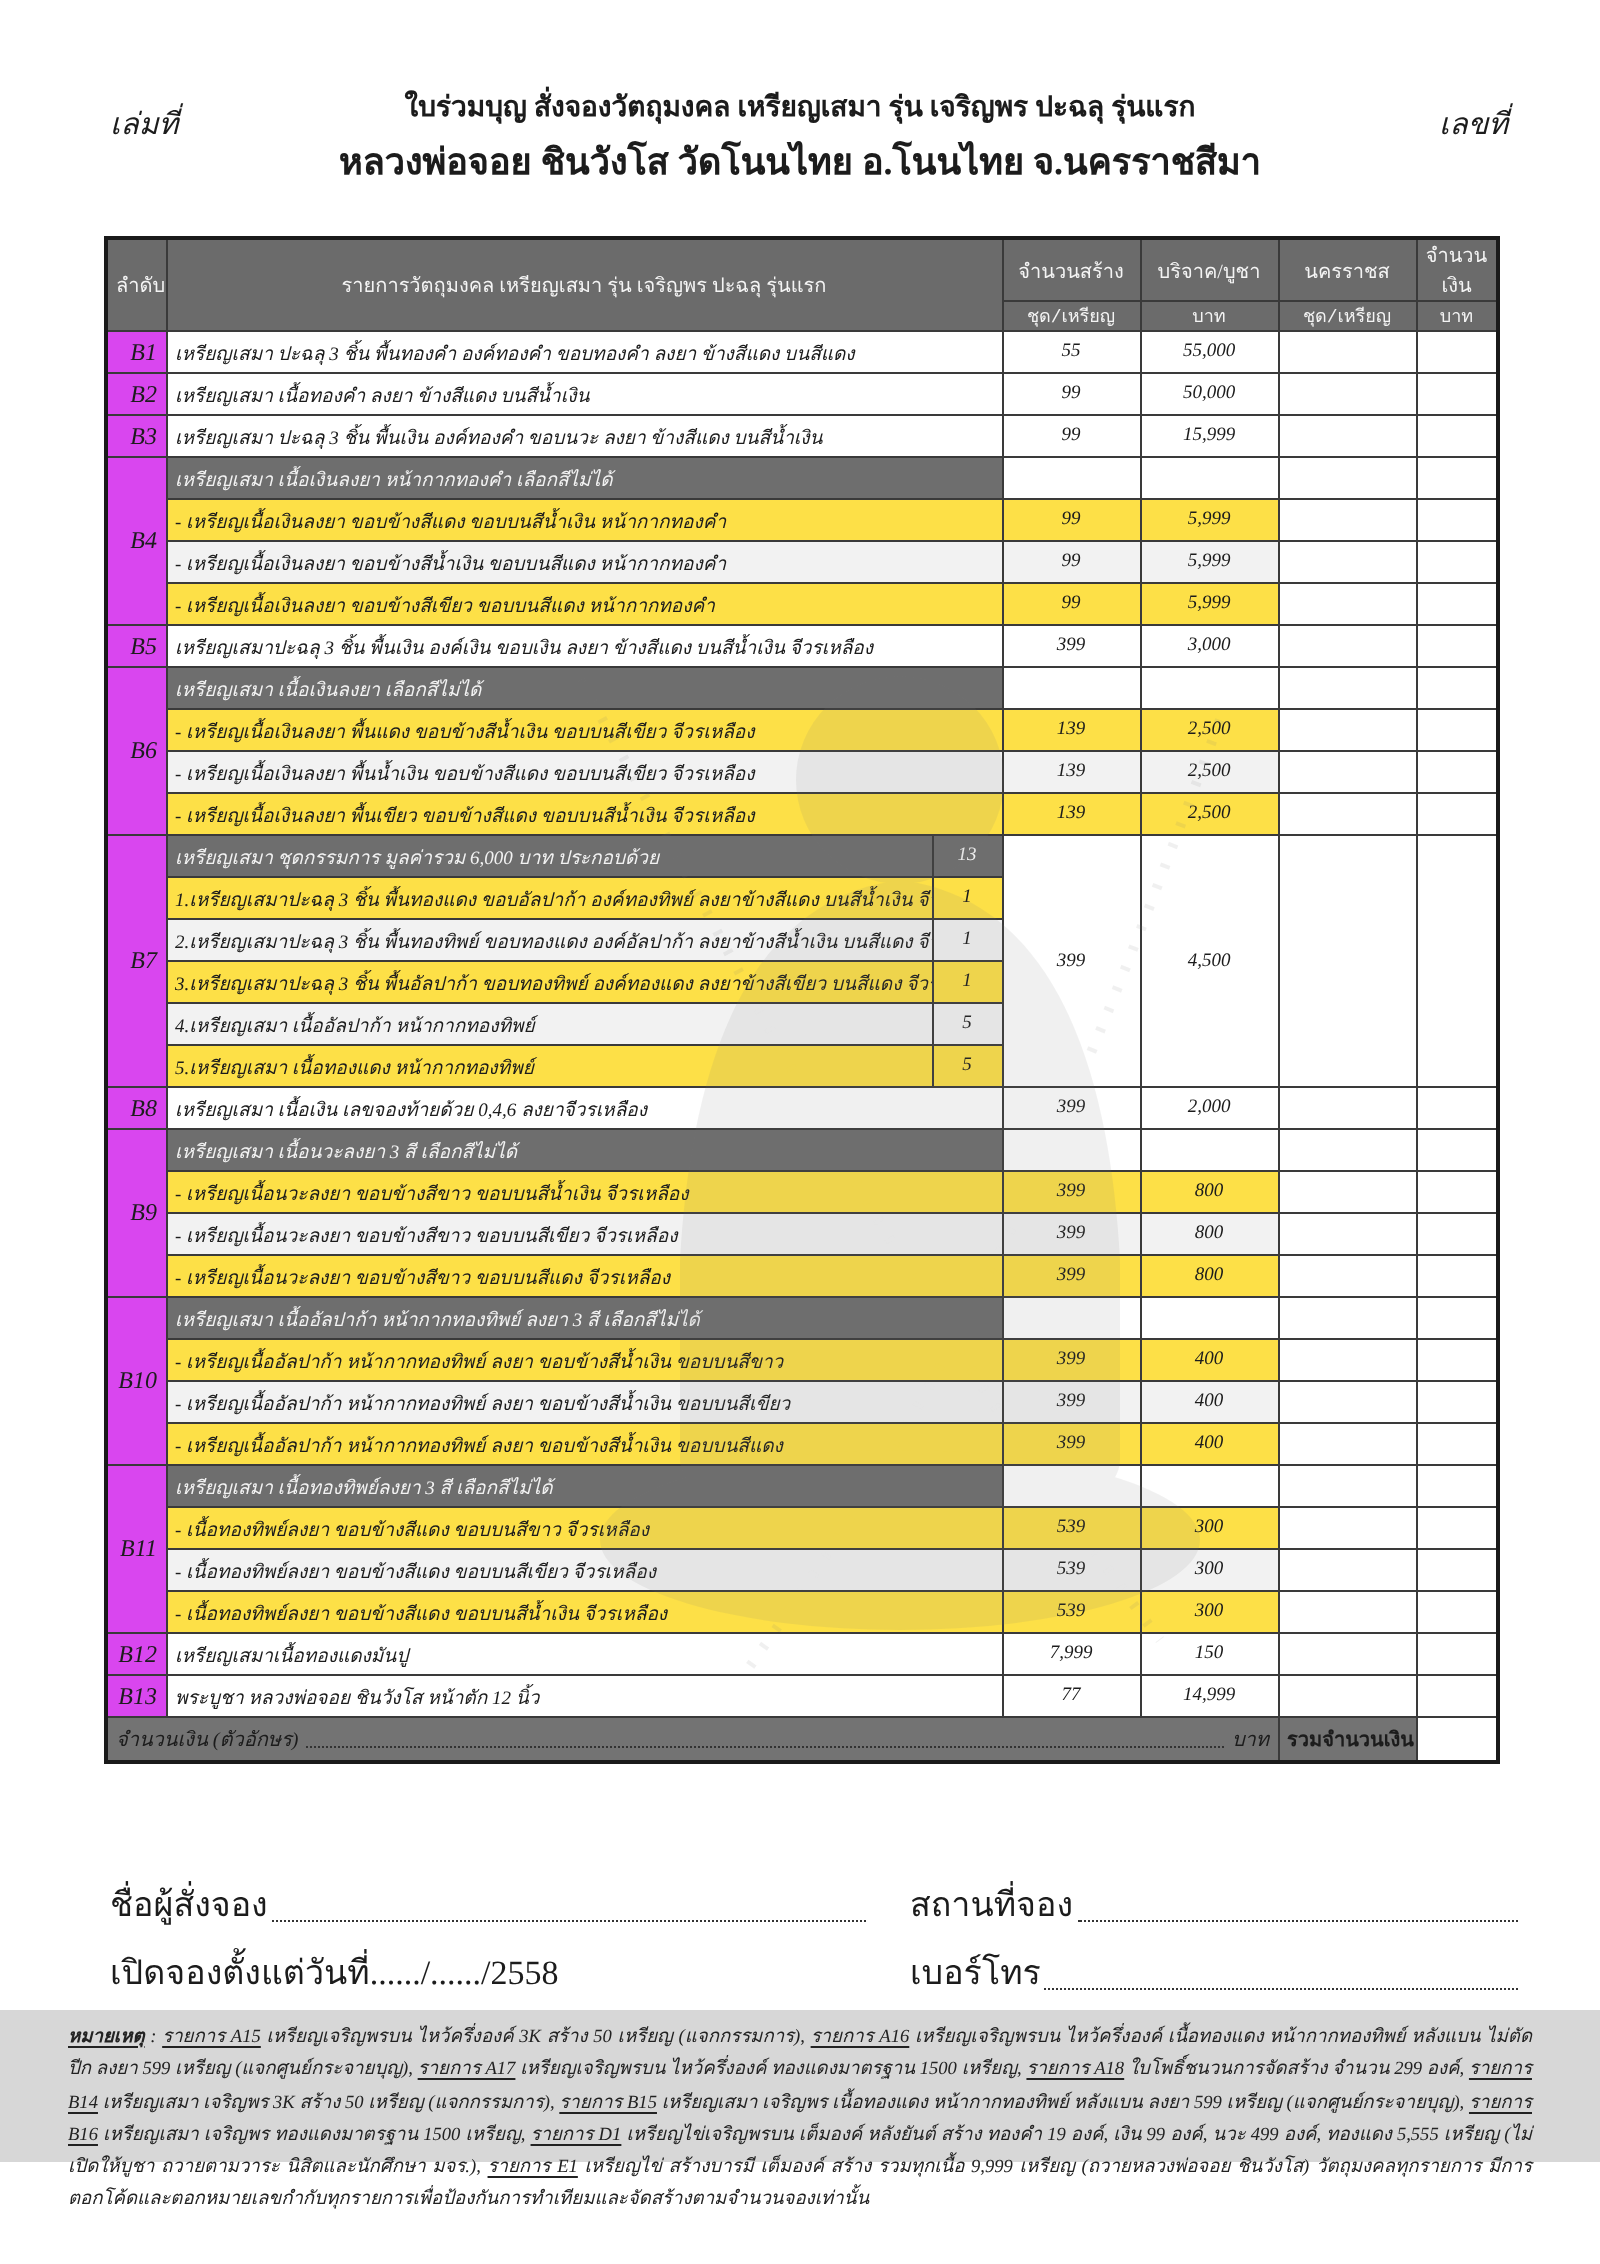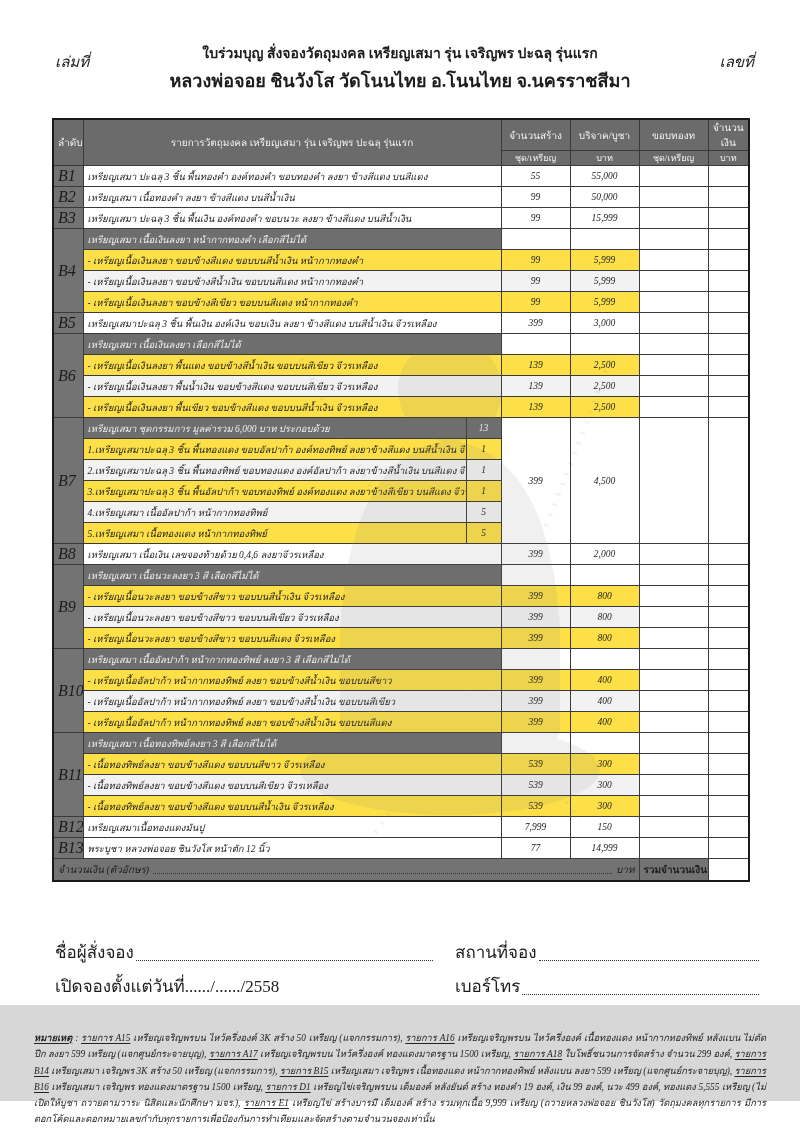--- a/index.html
+++ b/index.html
@@ -17,23 +17,23 @@
   .title.l2{top:66px;font-size:18px;text-align:center;}
   
   .watermark{position:absolute;left:250px;top:300px;width:400px;height:560px;
     opacity:0.10;z-index:5;pointer-events:none;}
   
   table.order{position:absolute;left:52px;top:118px;width:696px;border-collapse:collapse;
     table-layout:fixed;border:2px solid #1a1a1a;z-index:2;}
   table.order th,table.order td{border:1px solid #3a3a3a;padding:0 4px;overflow:hidden;}
   thead th{background:#6b6b6b;color:#f4f4f4;font-weight:normal;font-size:10px;
     text-align:center;height:25px;}
-  thead th.unit{font-size:9px;height:14px;}
+  thead th.unit{font-size:9px;height:14px;font-family:Liberation Mono, monospace;}
   tbody td{height:21px;font-size:9.5px;font-style:italic;white-space:nowrap;}
-  td.no{ text-align:left;width:30px;font-size:16px;background:#737373;}
+  td.no{ text-align:right;width:30px;font-size:12px;background:#d946ef;}
   td.desc{text-align:left;}
   td.num{text-align:center;}
   td.blank{background:#fff;}
   td.ghead{background:#6e6e6e;color:#f2f2f2;}
   td.cnt{text-align:center;}
   tr.s1 td.shaded{background:#fde047;}
   tr.s2 td.shaded{background:#f2f2f2;}
   tr.summary td{background:#737373;height:22px;font-size:10px;}
   tr.summary td.amountblank{background:#ffffff;}
   .sumflex{display:flex;align-items:flex-end;font-style:italic;}
@@ -41,22 +41,22 @@
   td.totallabel{font-weight:bold;text-align:center;font-style:normal;}
   
   .sigrow{position:absolute;left:55px;width:706px;display:flex;font-size:17px;z-index:2;}
   .sigrow .half{display:flex;align-items:flex-end;}
   .sigrow .half.l{width:380px;margin-right:20px;}
   .sigrow .half.r{flex:1;text-align:right;}
   .sigrow .dots{flex:1;border-bottom:1.6px dotted #333;margin:0 2px 4px 2px;}
   .sig1{top:938px;}
   .sig2{top:972px;}
   
-  .noteband{position:absolute;left:0;right:0;top:1005px;height:96px;background:#d7d7d7;
-    z-index:1;padding:25px 34px;}
+  .noteband{position:absolute;left:0;right:0;top:1005px;height:76px;background:#d7d7d7;
+    z-index:1;padding:6px 34px;}
   .noteband p{margin:0;font-size:9.3px;font-style:italic;line-height:1.75;
     text-align:justify;color:#222;}
   .noteband u{text-underline-offset:2px;}
 </style>
 </head>
 <body data-name="order-form-page">
 
 <div class="corner left" data-name="volume-label">เล่มที่</div>
 <div class="corner right" data-name="number-label">เลขที่</div>
 <div class="title l1" data-name="page-title-line1">ใบร่วมบุญ สั่งจองวัตถุมงคล เหรียญเสมา รุ่น เจริญพร ปะฉลุ รุ่นแรก</div>
@@ -85,21 +85,21 @@
       <col style="width:69px">
       <col style="width:69px">
       <col style="width:41px">
   </colgroup>
   <thead data-name="order-table-head">
     <tr>
       <th rowspan="2" data-name="col-header-order">ลำดับ</th>
       <th rowspan="2" colspan="2" data-name="col-header-item">รายการวัตถุมงคล เหรียญเสมา รุ่น เจริญพร ปะฉลุ รุ่นแรก</th>
       <th data-name="col-header-made">จำนวนสร้าง</th>
       <th data-name="col-header-price">บริจาค/บูชา</th>
-      <th data-name="col-header-booked">ขอบทองท</th>
+      <th data-name="col-header-booked">นครราชส</th>
       <th data-name="col-header-amount">จำนวนเงิน</th>
     </tr>
     <tr>
       <th class="unit" data-name="col-header-made-unit">ชุด/เหรียญ</th>
       <th class="unit" data-name="col-header-price-unit">บาท</th>
       <th class="unit" data-name="col-header-booked-unit">ชุด/เหรียญ</th>
       <th class="unit" data-name="col-header-amount-unit">บาท</th>
     </tr>
   </thead>
   <tbody data-name="order-table-body">

